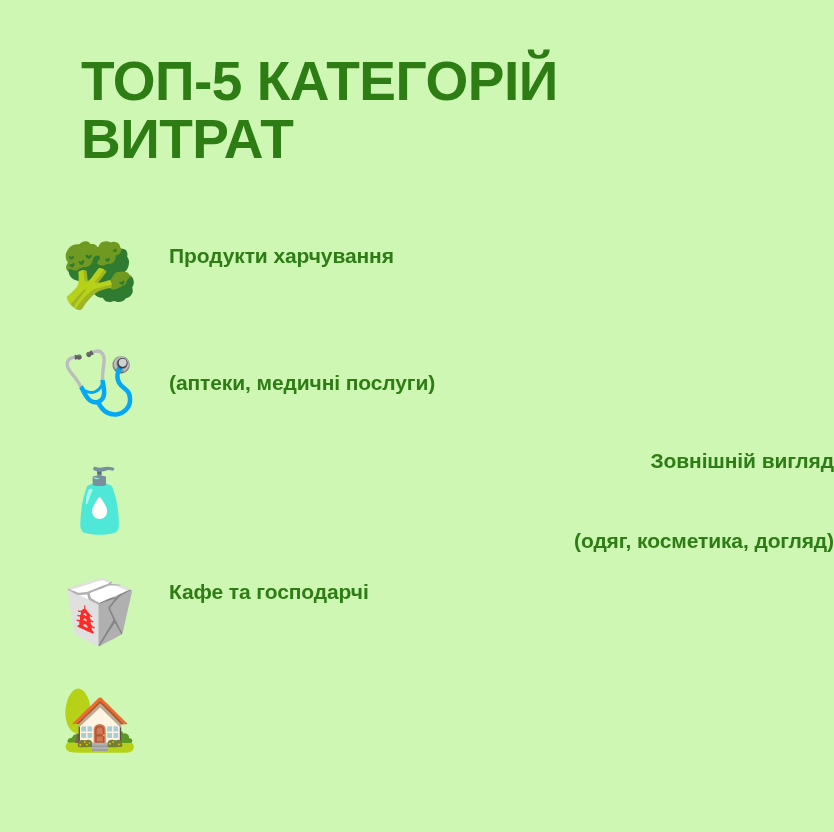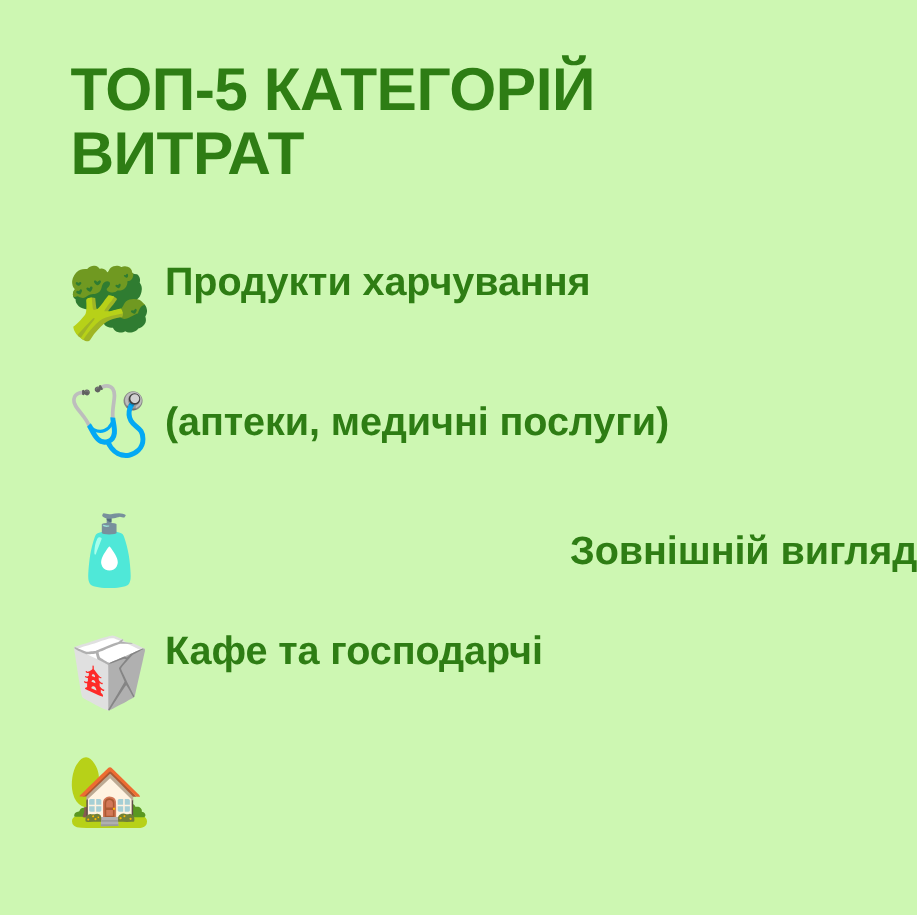--- a/index.html
+++ b/index.html
@@ -21,21 +21,21 @@
     box-sizing: border-box;
     width: 834px;
     height: 832px;
     background: #CDF7B2;
     overflow: hidden;
   }
 
   
   .title-block {
     position: absolute;
-    left: 64px;
+    left: 81px;
     top: 52px;
     width: 640px;
   }
 
   .title {
     margin: 0;
     font-size: 55px;
     line-height: 58px;
     font-weight: 800;
     letter-spacing: -0.5px;
@@ -77,22 +77,22 @@
     margin-left: 52px;
     font-size: 62px;
     line-height: 1;
     text-align: center;
     font-family: "DejaVu Sans", sans-serif;
     user-select: none;
   }
 
   .item-text {
     flex: 1 1 auto;
-    margin-left: 2px;
-    font-size: 36px;
+    margin-left: 21px;
+    font-size: 21px;
     line-height: 40px;
     font-weight: 600;
     color: #2E7D14;
     letter-spacing: -0.1px;
     white-space: pre-line;
   }
 
   .item-text .line-primary {
     display: block;
   }
@@ -129,20 +129,21 @@
       <span class="item-icon">🩺</span>
       <div class="item-text" style="color: rgb(46, 125, 20);">
         <span class="line-secondary">(аптеки, медичні послуги)</span>
       </div>
     </li>
 
     <li class="category-item row-2">
       <span class="item-icon">🧴</span>
       <div class="item-text" style="color: rgb(46, 125, 20); text-align: right;">
         <span class="line-primary">Зовнішній вигляд</span>
+        <span class="line-secondary">(одяг, косметика, догляд)</span>
       </div>
     </li>
 
     <li class="category-item row-3">
       <span class="item-icon">🥡</span>
       <div class="item-text" style="color: rgb(46, 125, 20);">
         <span class="line-primary">Кафе та господарчі</span>
         
       </div>
     </li>

